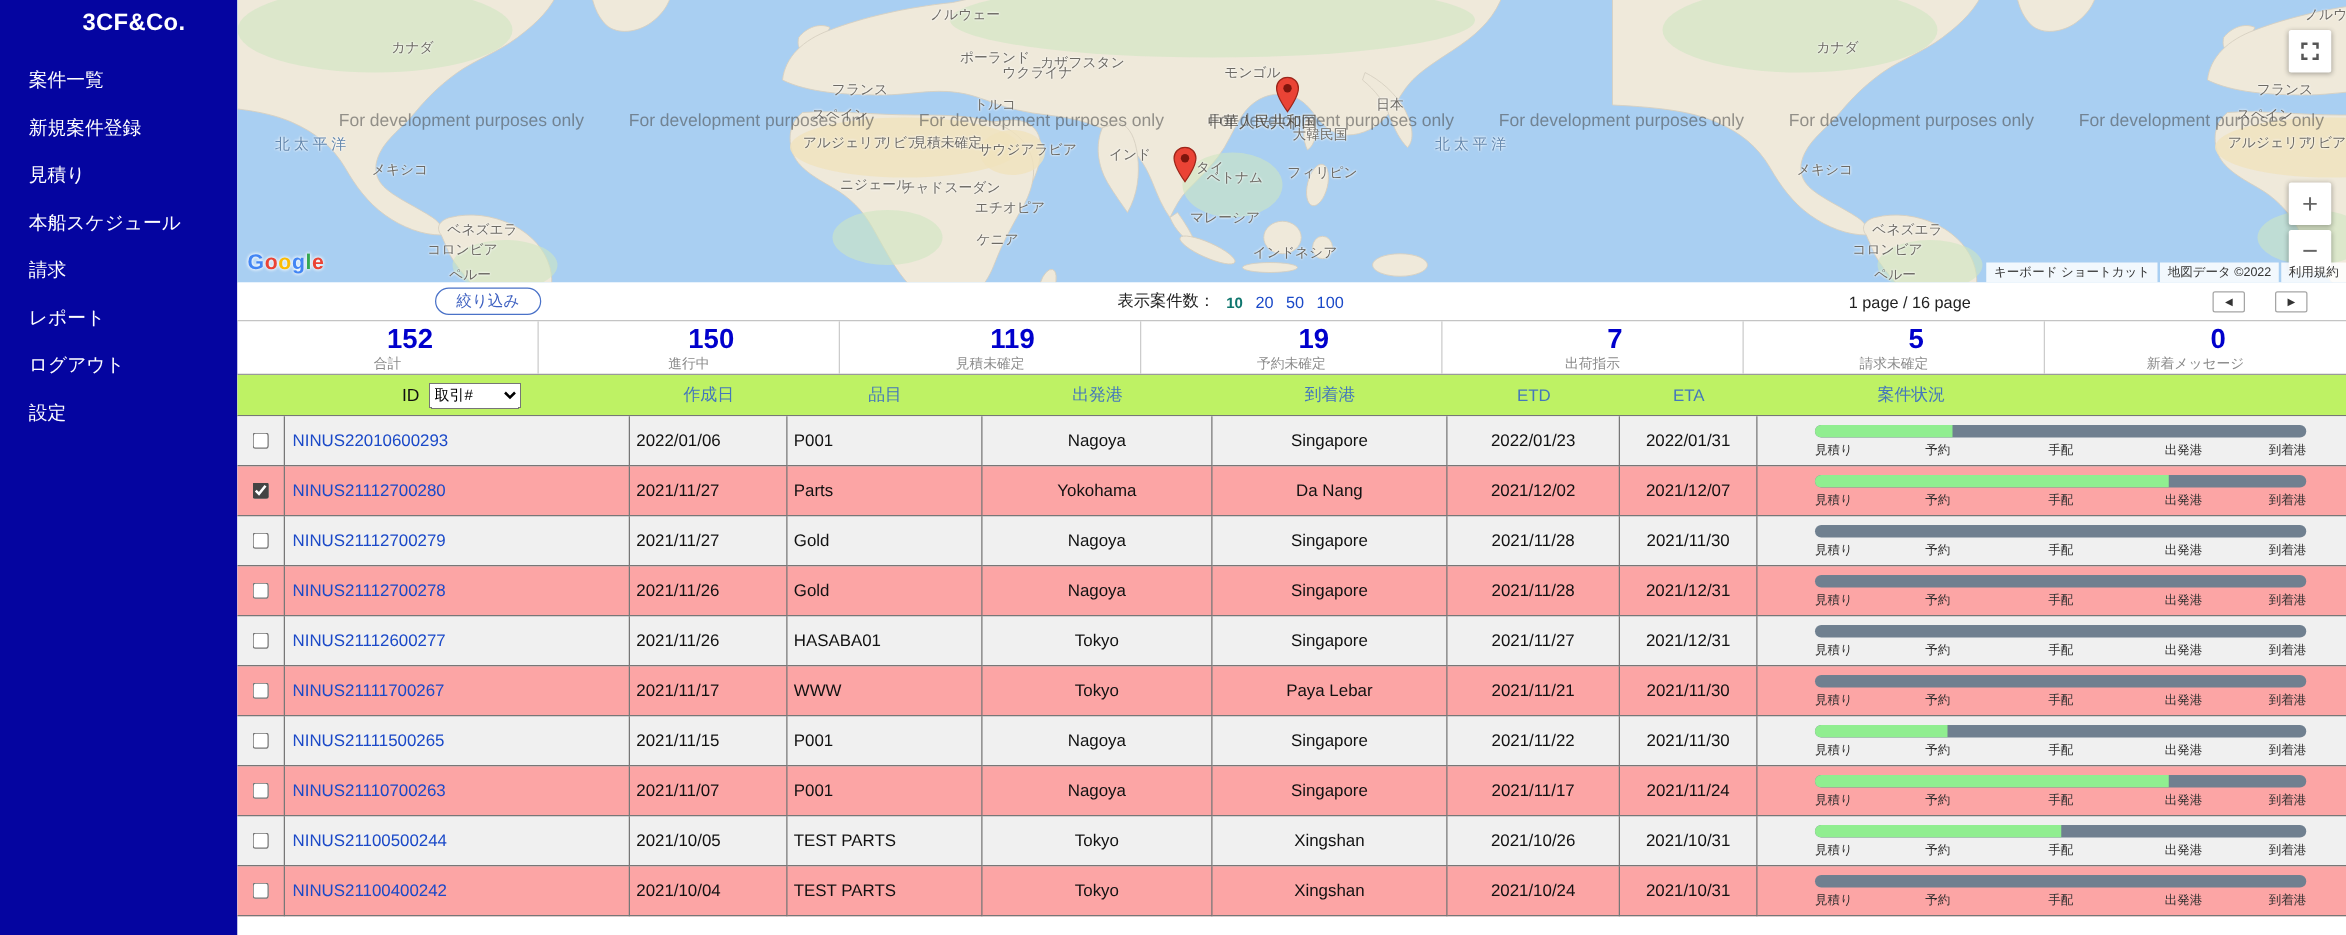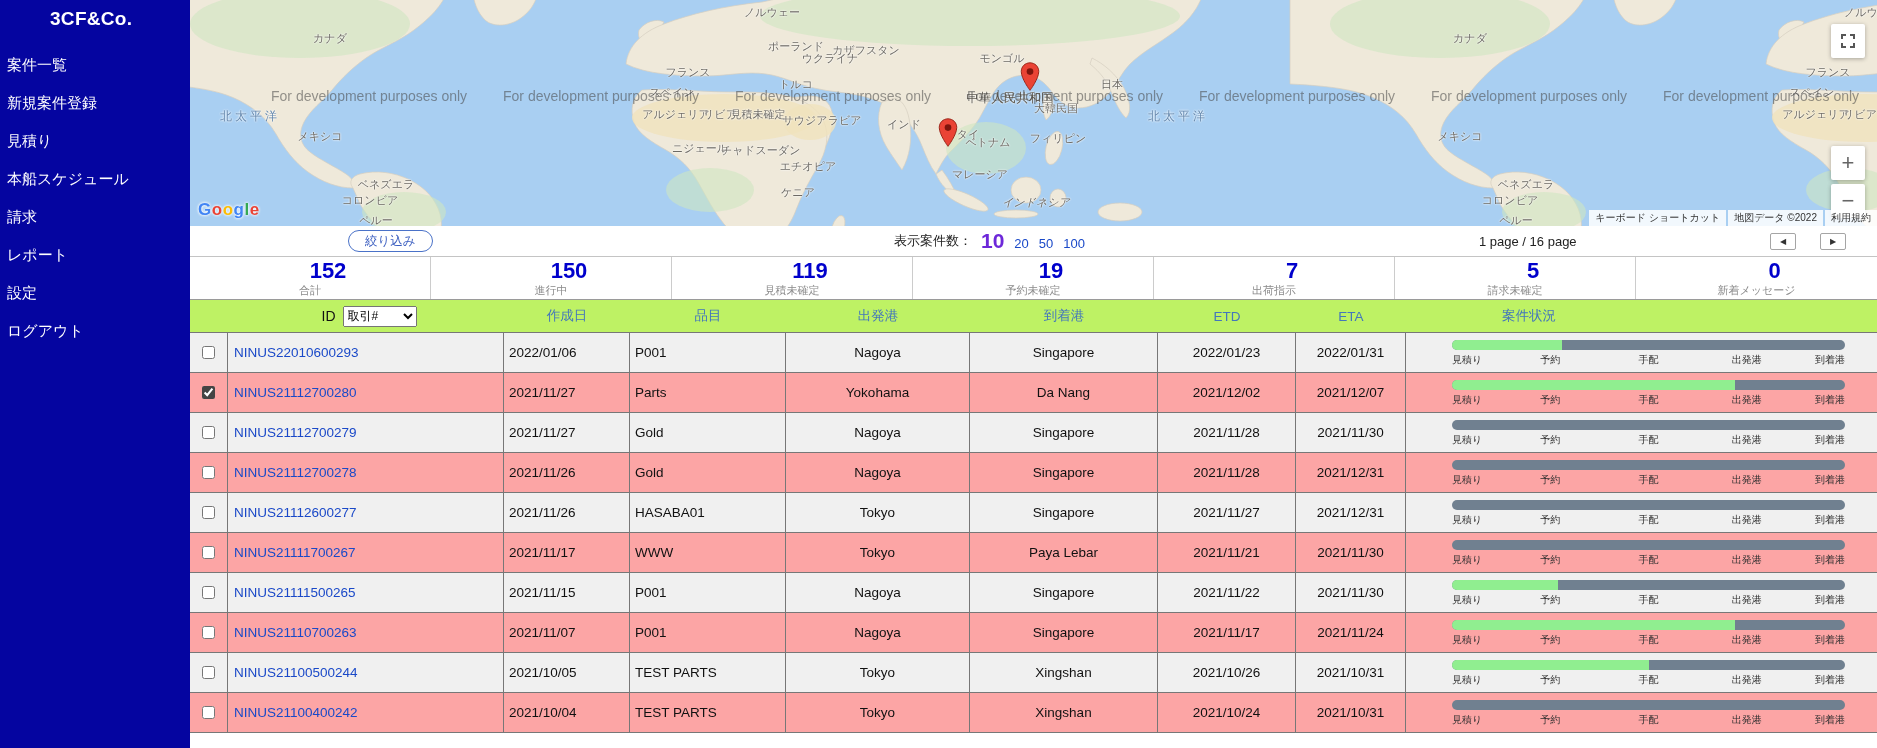--- a/index.html
+++ b/index.html
@@ -4,21 +4,21 @@
 <style>
   * { margin:0; padding:0; box-sizing:border-box; }
   html,body { width:1877px; height:748px; overflow:hidden; background:#fff;
     font-family:"Liberation Sans","DejaVu Sans",sans-serif; }
   :root{
     --grid-cols: 38px 276px 126px 156px 184px 188px 138px 110px 1fr;
   }
   .app{ display:flex; width:1877px; height:748px; }
 
   
-  .sidebar{ width:190px; flex:none; background:var(--sidebar-bg,#0505a0); color:#fff; }
+  .sidebar{ width:190px; flex:none; background:var(--sidebar-bg,#0505a0); color:#fff;padding-left:16px; }
   .logo{ padding:8px 0 0 50px; font-size:19px; font-weight:bold; letter-spacing:.3px; }
   #nav{ margin-top:16px; }
   .nav-item{ height:38px; line-height:38px; padding-left:7px; font-size:15px; cursor:pointer; white-space:nowrap; }
 
   
   .main{ flex:1; width:1687px; display:flex; flex-direction:column; background:#fff; }
 
   
   .map{ position:relative; height:226px; flex:none; overflow:hidden; background:var(--map-water,#a9cff2); }
   .mapsvg{ position:absolute; left:0; top:0; }
@@ -44,21 +44,21 @@
   .attr-item{ background:rgba(255,255,255,.85); font-size:10px; color:#333; padding:1px 6px; white-space:nowrap; }
 
   
   .toolbar{ position:relative; height:30px; flex:none; background:#fff; }
   .filter-btn{ position:absolute; left:158px; top:4px; height:22px; padding:0 16px; background:#fff;
     border:1px solid #4a72c8; border-radius:11px; color:#3c5fc0; font-size:12.5px; cursor:pointer; }
   .count-group{ position:absolute; left:704px; top:0; height:30px; display:flex; align-items:center; gap:9px; }
   .count-label{ font-size:13px; color:#222; }
   #count-opts{ display:inline-flex; gap:10px; align-items:baseline; }
   .copt{ font-size:13px; color:var(--link-blue,#1a49c8); cursor:pointer; }
-  .copt.sel{ font-size:21px; font-weight:bold; color:#6d28d9; }
+  .copt.sel{ font-size:12px; font-weight:bold; color:#0f766e; }
   .page-info{ position:absolute; left:1289px; top:0; height:30px; display:flex; align-items:center; font-size:13px; color:#222; }
   .pg-btn{ position:absolute; top:7px; width:26px; height:17px; background:#fff; border:1px solid #a5a5a5;
     border-radius:2px; font-size:8px; color:#333; cursor:pointer; display:flex; align-items:center; justify-content:center; }
   .pg-prev{ left:1580px; } .pg-next{ left:1630px; }
 
   
   .stats{ height:44px; flex:none; display:grid; grid-template-columns:repeat(7,1fr);
     border-top:1px solid #c4c4c4; border-bottom:1px solid #9a9a9a; }
   .stat{ border-right:1px solid #cccccc; text-align:center; padding-top:2px; }
   .stat:last-child{ border-right:none; }
@@ -99,22 +99,22 @@
 
   <aside class="sidebar">
     <div class="logo">3CF&amp;Co.</div>
     <nav id="nav">
         <div class="nav-item">案件一覧</div>
         <div class="nav-item">新規案件登録</div>
         <div class="nav-item">見積り</div>
         <div class="nav-item">本船スケジュール</div>
         <div class="nav-item">請求</div>
         <div class="nav-item">レポート</div>
+        <div class="nav-item">ログアウト</div>
         <div class="nav-item">設定</div>
-        <div class="nav-item">ログアウト</div>
       </nav>
   </aside>
 
   <main class="main">
 
     <div class="map">
       <svg class="mapsvg" width="1687" height="226" viewBox="0 0 1687 226" xmlns="http://www.w3.org/2000/svg" xmlns:xlink="http://www.w3.org/1999/xlink">
         <defs>
           <g id="tile">
             <path class="land" d="M-40,-10 L258,-10 C252,6 240,18 224,30 C208,42 190,48 176,58 C162,68 152,78 142,90 C132,102 120,110 114,122 C108,134 110,144 120,152 C130,160 144,166 156,174 C162,178 166,184 163,188 C148,188 132,182 118,172 C104,162 94,148 86,134 C76,117 62,106 44,98 C26,90 2,86 -40,84 Z"></path>
@@ -173,21 +173,21 @@
           <div class="mlabel country" style="left: 676px; top: 50px;">カザフスタン</div>
           <div class="mlabel country" style="left: 812px; top: 58px;">モンゴル</div>
           <div class="mlabel big" style="left: 820px; top: 98px;">中華人民共和国</div>
           <div class="mlabel country" style="left: 866px; top: 108px;">大韓民国</div>
           <div class="mlabel country" style="left: 922px; top: 84px;">日本</div>
           <div class="mlabel country" style="left: 714px; top: 124px;">インド</div>
           <div class="mlabel country" style="left: 778px; top: 134px;">タイ</div>
           <div class="mlabel country" style="left: 798px; top: 142px;">ベトナム</div>
           <div class="mlabel country" style="left: 868px; top: 138px;">フィリピン</div>
           <div class="mlabel country" style="left: 790px; top: 174px;">マレーシア</div>
-          <div class="mlabel country" style="left: 846px; top: 202px; font-style: italic;">インドネシア</div>
+          <div class="mlabel country" style="left: 846px; top: 202px;">インドネシア</div>
           <div class="mlabel ocean" style="left: 988px; top: 116px;">北太平洋</div>
           <div class="mlabel country" style="left: 1280px; top: 38px;">カナダ</div>
           <div class="mlabel country" style="left: 1270px; top: 136px;">メキシコ</div>
           <div class="mlabel country" style="left: 1336px; top: 184px;">ベネズエラ</div>
           <div class="mlabel country" style="left: 1320px; top: 200px;">コロンビア</div>
           <div class="mlabel country" style="left: 1326px; top: 220px;">ペルー</div>
           <div class="mlabel country" style="left: 1682px; top: 12px;">ノルウェー</div>
           <div class="mlabel country" style="left: 1638px; top: 72px;">フランス</div>
           <div class="mlabel country" style="left: 1622px; top: 92px;">スペイン</div>
           <div class="mlabel country" style="left: 1626px; top: 114px;">アルジェリア</div>

